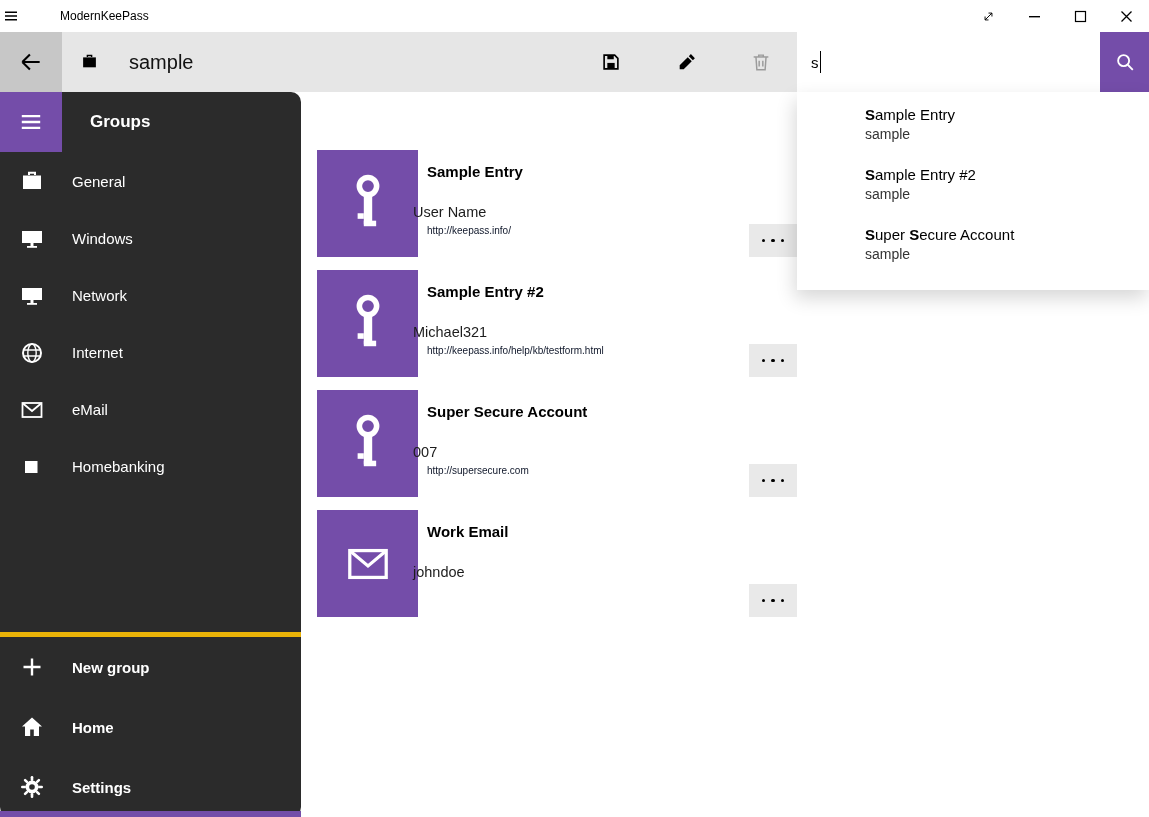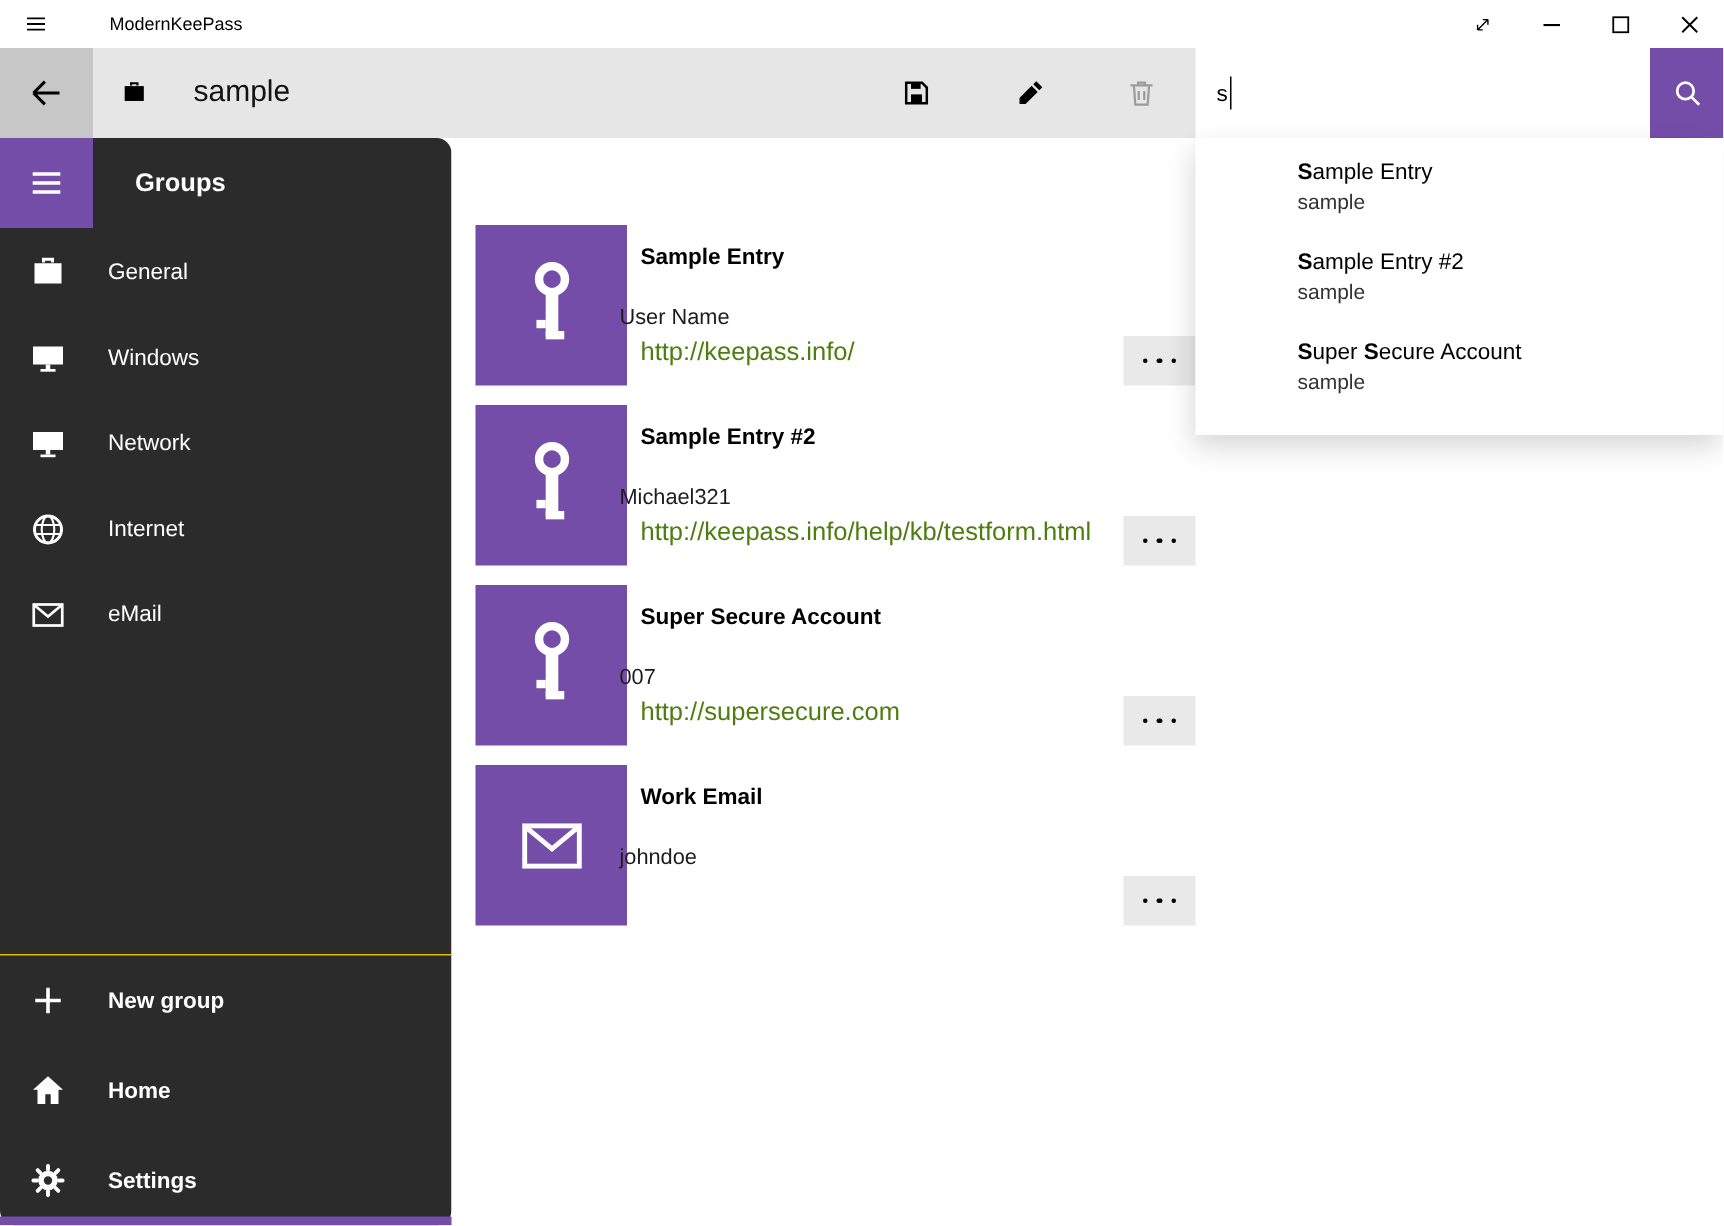--- a/index.html
+++ b/index.html
@@ -2,21 +2,21 @@
 <html style="--accent: #744da9;"><head>
 <meta charset="utf-8">
 <style>
   :root{ --accent:#744da9; }
   html,body{margin:0;padding:0;background:#fff;}
   body{font-family:"Liberation Sans","DejaVu Sans",sans-serif;color:#000;}
   .app{position:relative;width:1149px;height:817px;overflow:hidden;background:#fff;}
 
   
   .titlebar{position:absolute;top:0;left:0;width:100%;height:32px;background:#fff;display:flex;justify-content:space-between;align-items:stretch;}
-  .tb-left{display:flex;align-items:center;padding-left:13px;}
+  .tb-left{display:flex;align-items:center;}
   .tb-burger{width:22px;height:22px;display:flex;align-items:center;justify-content:center;line-height:0;cursor:pointer;}
   .tb-title{font-size:12px;color:#000;margin-left:38px;}
   .tb-controls{display:flex;}
   .tb-btn{width:46px;height:32px;display:flex;align-items:center;justify-content:center;border:none;background:transparent;line-height:0;cursor:pointer;padding:0;}
 
   
   .cmdbar{position:absolute;top:32px;left:0;width:100%;height:60px;background:#e6e6e6;}
   .back-btn{position:absolute;left:0;top:0;width:62px;height:60px;background:#c7c7c7;border:none;display:flex;align-items:center;justify-content:center;line-height:0;cursor:pointer;padding:0;}
   .db-icon{position:absolute;left:81px;top:50%;transform:translateY(-50%);line-height:0;}
   .db-title{position:absolute;left:129px;top:50%;transform:translateY(-50%);font-size:20px;color:#121212;white-space:nowrap;}
@@ -28,32 +28,32 @@
   @keyframes blink{50%{opacity:0;}}
   .search-btn{width:49px;height:100%;background:var(--accent);border:none;display:flex;align-items:center;justify-content:center;line-height:0;cursor:pointer;padding:0;}
 
   
   .sidebar{position:absolute;top:92px;left:0;width:301px;height:725px;background:#2b2b2b;border-radius:10px;}
   .side-burger{position:absolute;top:0;left:0;width:62px;height:60px;background:var(--accent);border:none;display:flex;align-items:center;justify-content:center;line-height:0;cursor:pointer;padding:0;}
   .groups-label{position:absolute;left:90px;top:30px;transform:translateY(-50%);color:#fff;font-size:17px;font-weight:700;}
   .nav{position:absolute;top:61px;left:0;width:100%;}
   .nav-item{height:57px;display:flex;align-items:center;padding-left:20px;color:#fff;font-size:15px;cursor:pointer;}
   .nav-item .ico{width:24px;height:24px;margin-right:28px;display:flex;align-items:center;justify-content:center;line-height:0;flex:none;}
-  .nav-footer{position:absolute;bottom:0;left:0;width:100%;border-top:1px solid #eab308;}
+  .nav-footer{position:absolute;bottom:0;left:0;width:100%;border-top:5px solid #eab308;}
   .nav-footer .nav-item{height:60px;font-weight:700;}
   .accent-strip{position:absolute;left:0;bottom:0;width:301px;height:6px;background:var(--accent);z-index:4;}
 
   
   .content{position:absolute;top:92px;left:301px;right:0;bottom:0;background:#fff;}
   .entry-row{position:absolute;left:16px;width:790px;height:107px;cursor:pointer;}
   .row-0{top:58px;} .row-1{top:178px;} .row-2{top:298px;} .row-3{top:418px;}
   .tile{position:absolute;left:0;top:0;width:101px;height:107px;background:var(--accent);display:flex;align-items:center;justify-content:center;line-height:0;}
   .e-title{position:absolute;left:110px;top:13px;font-size:15px;font-weight:600;color:#000;white-space:nowrap;}
   .e-user{position:absolute;left:96px;top:54px;font-size:14.5px;color:#1c1c1c;white-space:nowrap;}
-  .e-url{position:absolute;left:110px;top:75px;font-size:17px;color:#4d7c0f;white-space:nowrap;}
+  .e-url{position:absolute;left:110px;top:75px;font-size:10px;color:#0f172a;white-space:nowrap;}
   .more-btn{position:absolute;left:432px;bottom:0;width:48px;height:33px;background:#e9e9e9;border:none;display:flex;align-items:center;justify-content:center;gap:6px;cursor:pointer;padding:0;}
   .more-btn i{width:3.2px;height:3.2px;border-radius:50%;background:#000;display:block;}
 
   
   .suggest-panel{position:absolute;left:797px;top:92px;width:352px;background:#fff;z-index:6;box-shadow:-2px 8px 18px rgba(0,0,0,0.16);padding:8px 0 10px 0;}
   .sug-item{height:60px;padding-left:68px;box-sizing:border-box;cursor:pointer;}
   .sug-title{padding-top:6px;font-size:15px;color:#000;white-space:nowrap;}
   .sug-title .hl{font-weight:700;}
   .sug-sub{margin-top:3px;font-size:14px;color:#333;}
 </style>
@@ -214,20 +214,28 @@
         <span>Internet</span>
       </div>
       <div class="nav-item">
         <span class="ico">
           <svg width="24" height="24" viewBox="0 0 24 24" fill="none" stroke="#fff" stroke-width="1.8">
               <rect x="2.5" y="5" width="19" height="14"></rect>
               <path d="M3 5.5l9 7.5 9-7.5"></path>
             </svg>
         </span>
         <span>eMail</span>
+      </div>
+      <div class="nav-item">
+        <span class="ico">
+          <svg width="24" height="24" viewBox="0 0 24 24">
+              <rect x="5" y="6" width="12.5" height="12" fill="#fff"></rect>
+            </svg>
+        </span>
+        <span>Homebanking</span>
       </div>
     </div>
 
     <div class="nav-footer">
       <div class="nav-item">
         <span class="ico">
           <svg width="24" height="24" viewBox="0 0 24 24" fill="none" stroke="#fff" stroke-width="2.4">
               <path d="M12 3.5v17M3.5 12h17"></path>
             </svg>
         </span>

